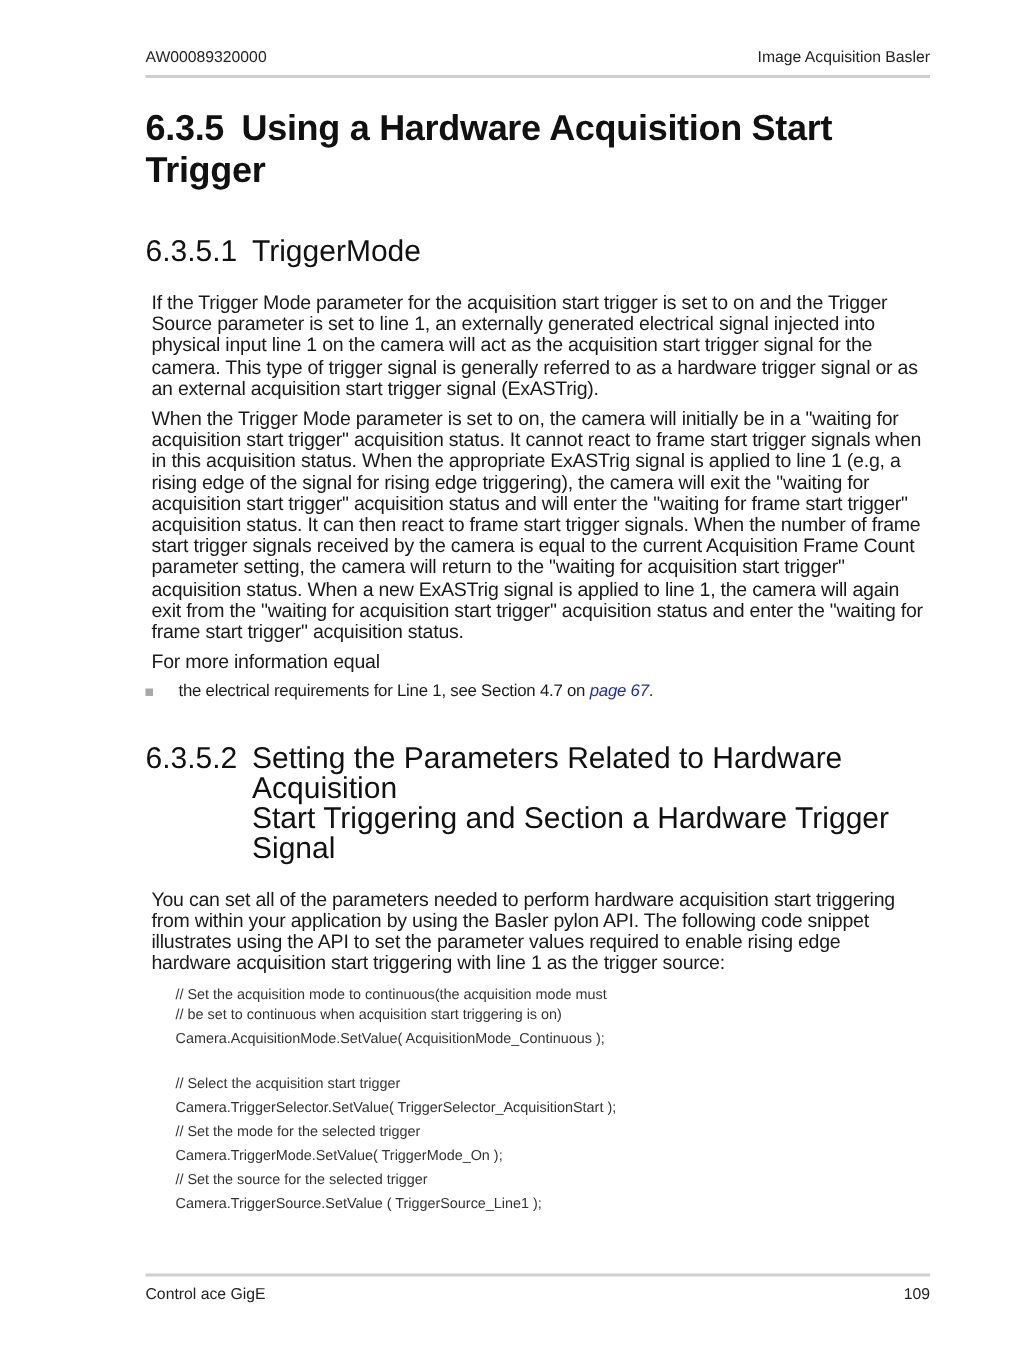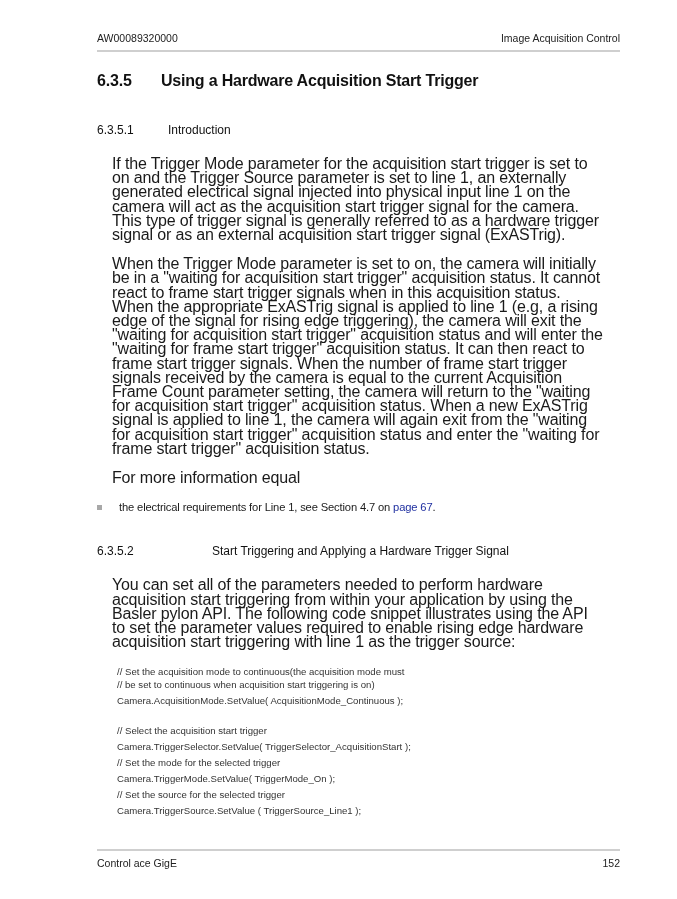--- a/index.html
+++ b/index.html
@@ -11,84 +11,85 @@
     .hdr .left { position: absolute; left: 0; top: 0; }
     .hdr .right { position: absolute; right: 0; top: 0; }
     .rule { position: absolute; left: 97px; width: 523px; height: 2px; background: #cfcfcf; }
     .rule.top { top: 50px; }
     .rule.bottom { top: 849px; }
     .ftr { position: absolute; top: 857px; left: 97px; width: 523px; font-size: 10.5px; color: #222; }
     .ftr .left { position: absolute; left: 0; }
     .ftr .right { position: absolute; right: 0; }
 
     .content { position: absolute; left: 97px; top: 72px; width: 523px; }
-    h1 { margin: 0; font-size: 16px; font-weight: bold; letter-spacing: -0.2px; color: #111; }
+    h1 { margin: 0; font-size: 24px; font-weight: bold; letter-spacing: -0.2px; color: #111; }
     h1 .num { display: inline-block; width: 64px; }
-    h2 { margin: 0; font-size: 12px; font-weight: normal; color: #111; display: flex; line-height: 20px; }
+    h2 { margin: 0; font-size: 20px; font-weight: normal; color: #111; display: flex; line-height: 20px; }
     h2 .num { display: inline-block; width: 71px; flex: none; }
     h2 .title { display: block; }
-    p { margin: 15px; font-size: 16px; line-height: 14.2px; letter-spacing: -0.15px; }
+    p { margin: 4px; font-size: 13px; line-height: 14.2px; letter-spacing: -0.15px; }
     .sec1 { margin-top: 30px; }
     .p1 { margin-top: 17px; }
     .gap { margin-top: 6px; }
     ul { list-style: none; margin: 6px 0 0 0; padding: 0; }
     li { position: relative; padding-left: 22px; font-size: 11.2px; line-height: 14.2px;
          letter-spacing: -0.15px; margin-bottom: 6px; }
     li .bullet { position: absolute; left: 0; top: 5px; width: 5px; height: 5px; background: #a8a8a8; }
-    a.link { color: #1f2fa0; text-decoration: none; }
-    .sec2 { margin-top: 27px; gap: 44px; }
+    a.link { color: #1f2fa0; text-decoration: none; font-style: italic; }
+    .sec2 { margin-top: 27px; }
     .p-sec2 { margin-top: 17px; }
     pre.code { margin: 7px 0 0 20px; font-family: Liberation Sans, sans-serif; font-size: 9.6px;
                line-height: 16px; color: #333; white-space: pre; }
     .code .line { display: block; height: 16px; }
     .code .line.tight { height: 13px; }
     .code .blank { display: block; height: 14px; }
   </style>
 </head>
 <body>
 
 <div class="page">
 
   <div class="hdr">
     <span class="left">AW00089320000</span>
-    <span class="right">Image Acquisition Control</span>
+    <span class="right">Image Acquisition Basler</span>
   </div>
   <div class="rule top"></div>
 
   <div class="content">
     <h1>
       <span class="num">6.3.5</span><span>Using a Hardware Acquisition Start Trigger</span>
     </h1>
 
     <h2 class="sec1">
       <span class="num">6.3.5.1</span>
-      <span class="title">Introduction</span>
+      <span class="title">TriggerMode</span>
     </h2>
 
     <p class="p1">If the Trigger Mode parameter for the acquisition start trigger is set to on and the Trigger Source parameter is set to line 1, an externally generated electrical signal injected into physical input line 1 on the camera will act as the acquisition start trigger signal for the camera. This type of trigger signal is generally referred to as a hardware trigger signal or as an external acquisition start trigger signal (ExASTrig).</p>
     <p class="gap">When the Trigger Mode parameter is set to on, the camera will initially be in a "waiting for acquisition start trigger" acquisition status. It cannot react to frame start trigger signals when in this acquisition status. When the appropriate ExASTrig signal is applied to line 1 (e.g, a rising edge of the signal for rising edge triggering), the camera will exit the "waiting for acquisition start trigger" acquisition status and will enter the "waiting for frame start trigger" acquisition status. It can then react to frame start trigger signals. When the number of frame start trigger signals received by the camera is equal to the current Acquisition Frame Count parameter setting, the camera will return to the "waiting for acquisition start trigger" acquisition status. When a new ExASTrig signal is applied to line 1, the camera will again exit from the "waiting for acquisition start trigger" acquisition status and enter the "waiting for frame start trigger" acquisition status.</p>
     <p class="gap">For more information equal</p>
 
     <ul>
       <li>
         <span class="bullet"></span>
         <span>the electrical requirements for Line 1, see Section 4.7 on </span><a class="link" href="#">page 67</a><span>.</span>
       </li>
     </ul>
 
     <h2 class="sec2">
       <span class="num">6.3.5.2</span>
       <span class="title">
-        <span style="display:block">Start Triggering and Applying a Hardware Trigger Signal</span>
+        <span style="display:block">Setting the Parameters Related to Hardware Acquisition</span>
+        <span style="display:block">Start Triggering and Section a Hardware Trigger Signal</span>
       </span>
     </h2>
 
     <p class="p-sec2">You can set all of the parameters needed to perform hardware acquisition start triggering from within your application by using the Basler pylon API. The following code snippet illustrates using the API to set the parameter values required to enable rising edge hardware acquisition start triggering with line 1 as the trigger source:</p>
 
     <pre class="code"><span class="line tight">// Set the acquisition mode to continuous(the acquisition mode must</span><span class="line">// be set to continuous when acquisition start triggering is on)</span><span class="line">Camera.AcquisitionMode.SetValue( AcquisitionMode_Continuous );</span><span class="blank"></span><span class="line">// Select the acquisition start trigger</span><span class="line">Camera.TriggerSelector.SetValue( TriggerSelector_AcquisitionStart );</span><span class="line">// Set the mode for the selected trigger</span><span class="line">Camera.TriggerMode.SetValue( TriggerMode_On );</span><span class="line">// Set the source for the selected trigger</span><span class="line">Camera.TriggerSource.SetValue ( TriggerSource_Line1 );</span></pre>
   </div>
 
   <div class="rule bottom"></div>
   <div class="ftr">
     <span class="left">Control ace GigE</span>
-    <span class="right">152</span>
+    <span class="right">109</span>
   </div>
 </div>
 
 </body></html>

